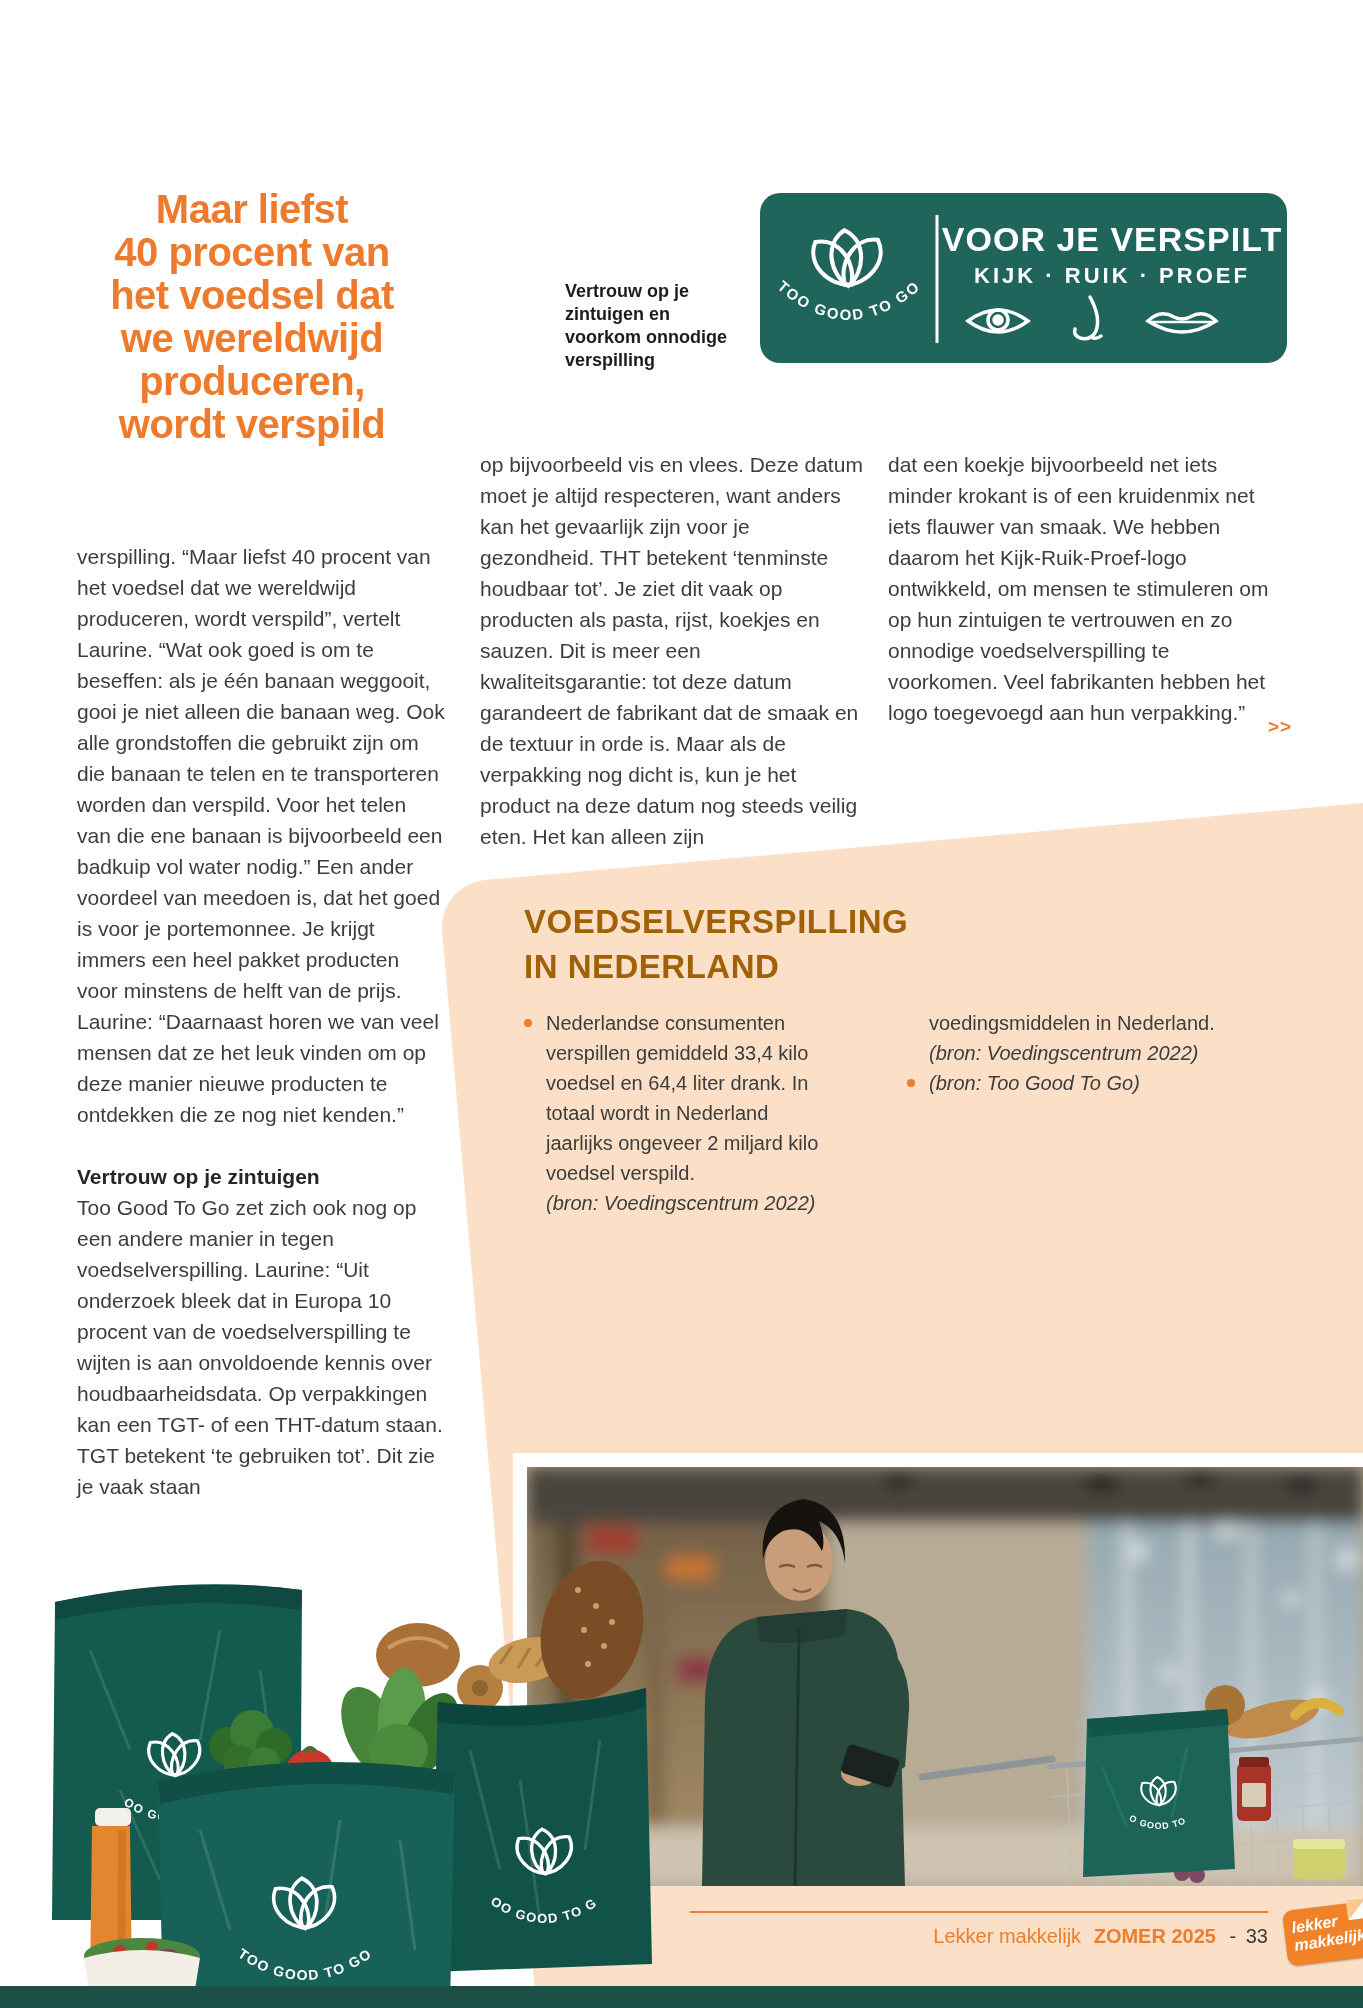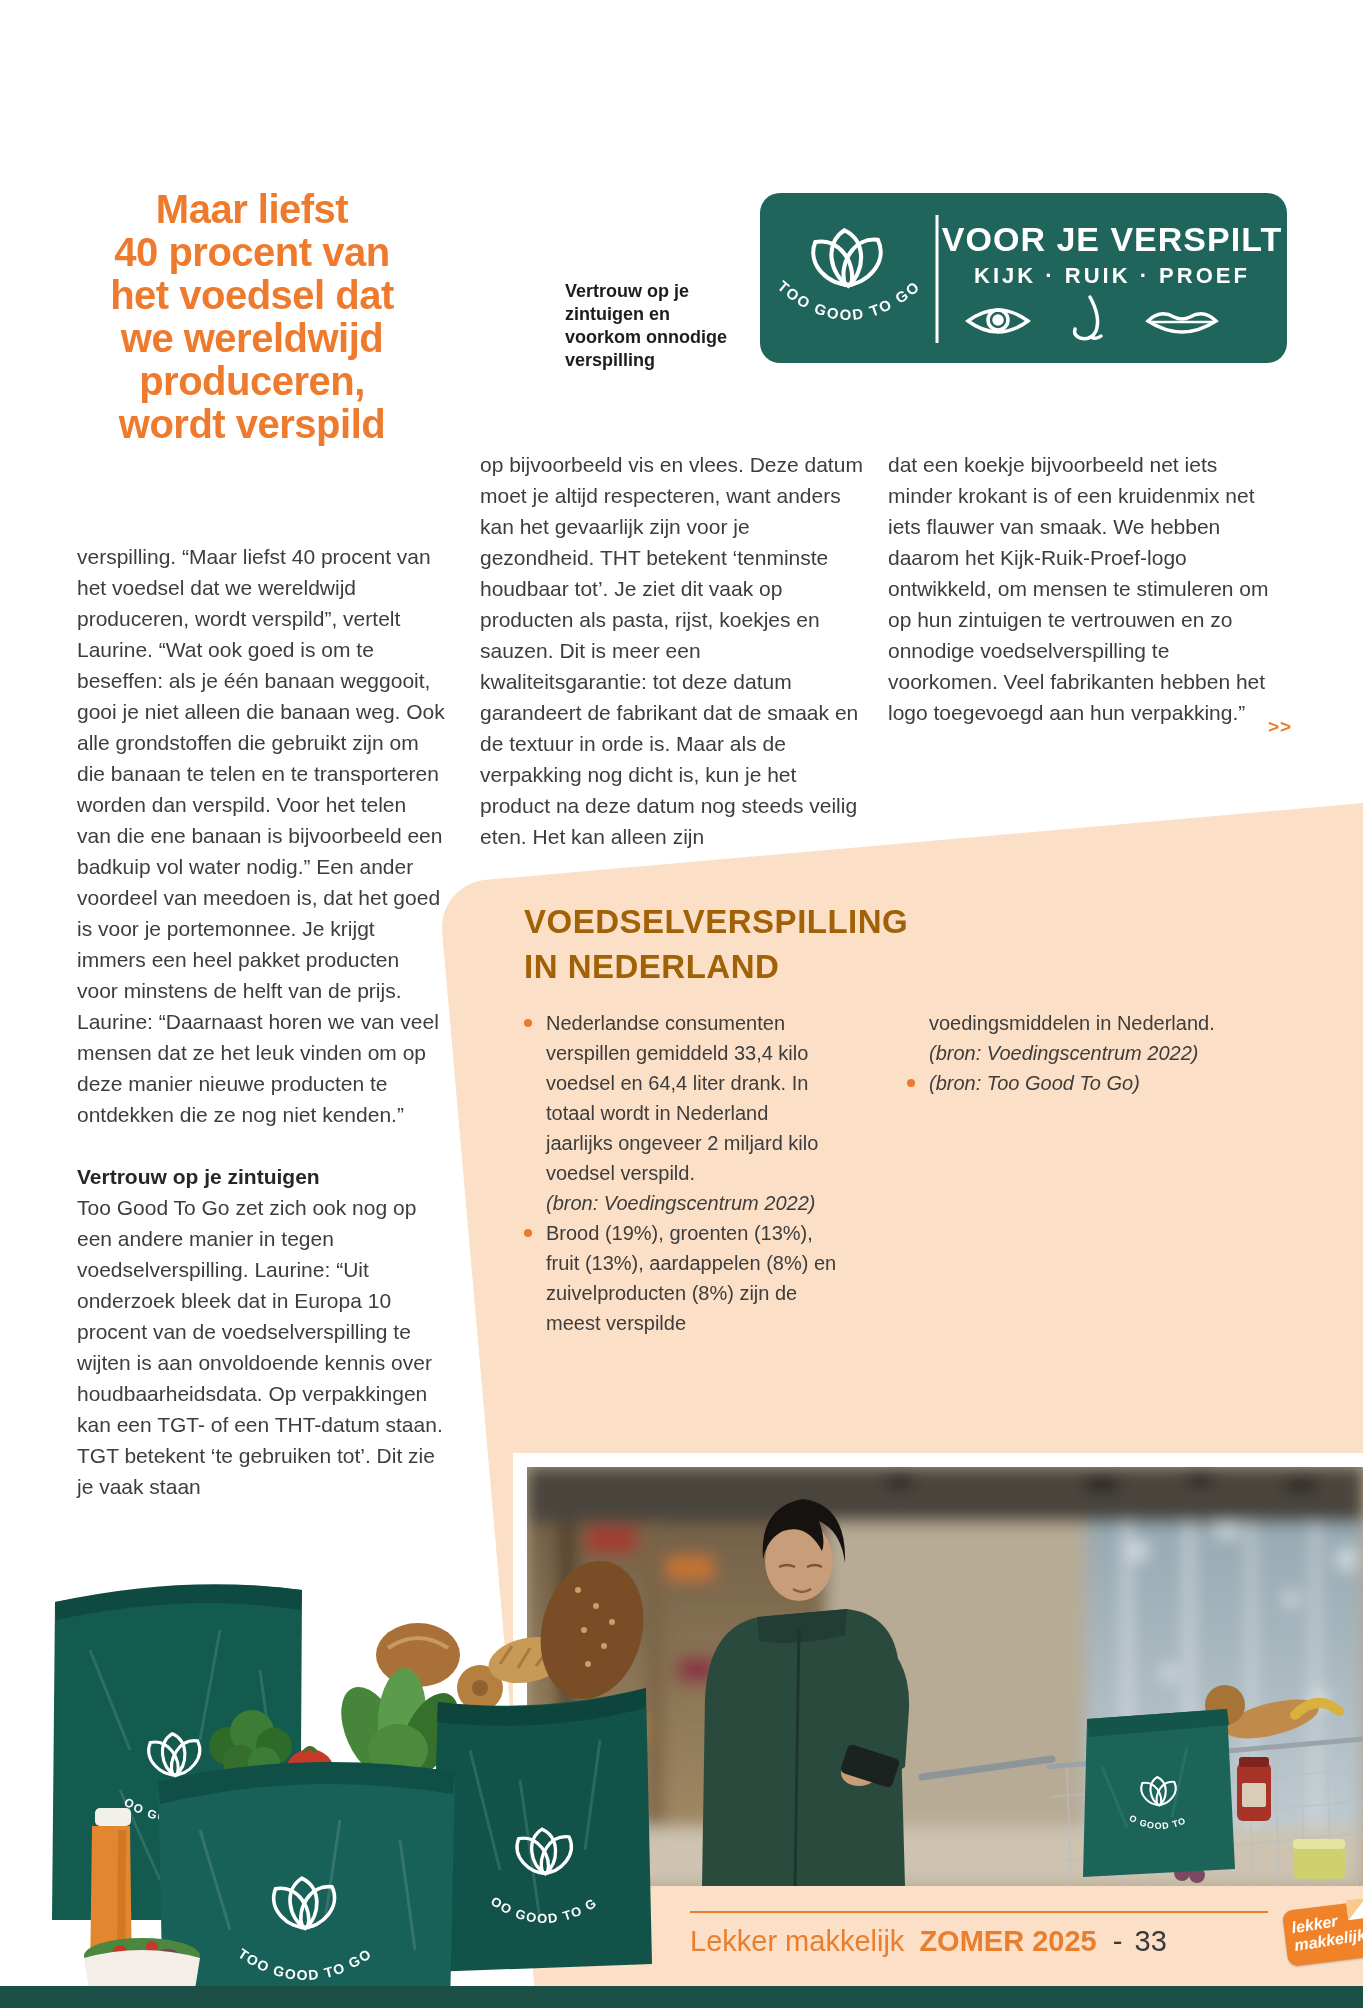--- a/index.html
+++ b/index.html
@@ -41,21 +41,21 @@
   .src{font-style:italic;}
 
   
   .photo-wrap{left:513px;top:1453px;background:#ffffff;padding:14px 0 0 14px;}
   .photo-wrap svg{display:block;}
   .bags{left:0px;top:1450px;}
   .bags svg{display:block;}
 
   
   .foot-rule{left:690px;top:1911px;width:578px;height:2px;background:#E87F2F;}
-  .foot-line{left:690px;top:1925px;width:578px;font-size:29px;white-space:nowrap;}
+  .foot-line{left:690px;top:1925px;width:578px;text-align:right;font-size:20px;white-space:nowrap;}
   .foot-mag{color:#E87F2F;font-weight:400;}
   .foot-issue{color:#E87F2F;font-weight:700;margin-left:7px;}
   .foot-sep{color:#3a3a3a;margin:0 4px 0 8px;}
   .foot-num{color:#3a3a3a;}
   .badge{left:1285px;top:1906px;width:82px;height:56px;background:#F08329;border-radius:10px;
          transform:rotate(-7deg);box-shadow:0 1px 2px rgba(0,0,0,.25);}
   .badge::after{content:"";position:absolute;right:-3px;top:-3px;width:0;height:0;
                 border-left:20px solid #F9C98E;border-top:20px solid #ffffff;
                 transform:rotate(90deg);}
   .badge-text{position:absolute;left:8px;top:8px;color:#ffffff;font-weight:700;
@@ -136,23 +136,20 @@
   <div class="abs more">&gt;&gt;</div>
 
   <div class="abs peach"></div>
   <div class="abs ibox-title">VOEDSELVERSPILLING
 IN NEDERLAND</div>
 
   <div class="abs ibox-col ibox-left">
     <div class="b-item dotted">
       <span>Nederlandse consumenten verspillen gemiddeld 33,4 kilo voedsel en 64,4 liter drank. In totaal wordt in Nederland jaarlijks ongeveer 2 miljard kilo voedsel verspild.</span>
       <div class="src">(bron: Voedingscentrum 2022)</div>
-    </div>
-    <div class="b-item dotted">
-      <span>Brood (19%), groenten (13%), fruit (13%), aardappelen (8%) en zuivelproducten (8%) zijn de meest verspilde</span>
     </div>
   </div>
 
   <div class="abs ibox-col ibox-right">
     <div class="b-item">
       <span>voedingsmiddelen in Nederland.</span>
       <div class="src">(bron: Voedingscentrum 2022)</div>
     </div>
     <div class="b-item dotted">
       <div class="src">(bron: Too Good To Go)</div>

